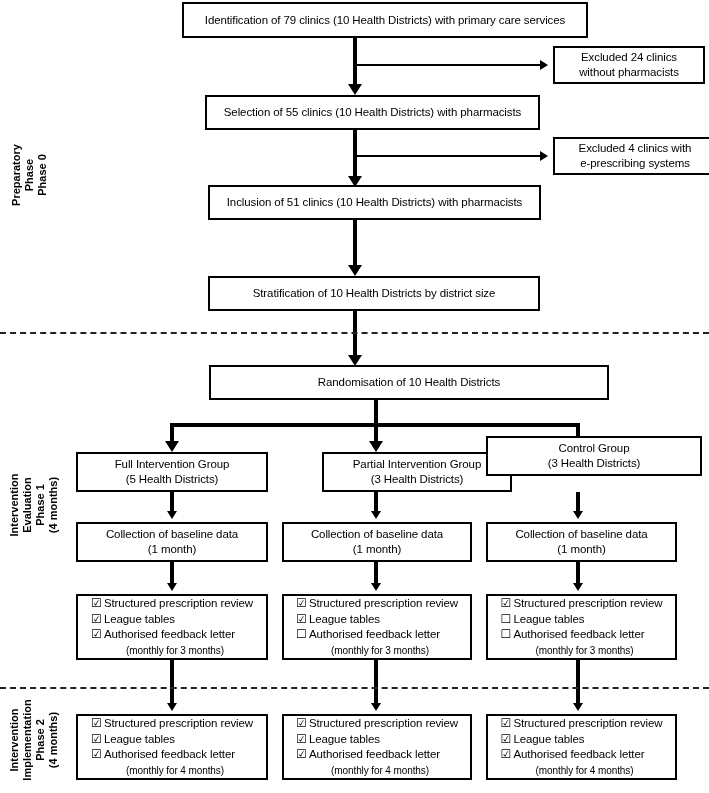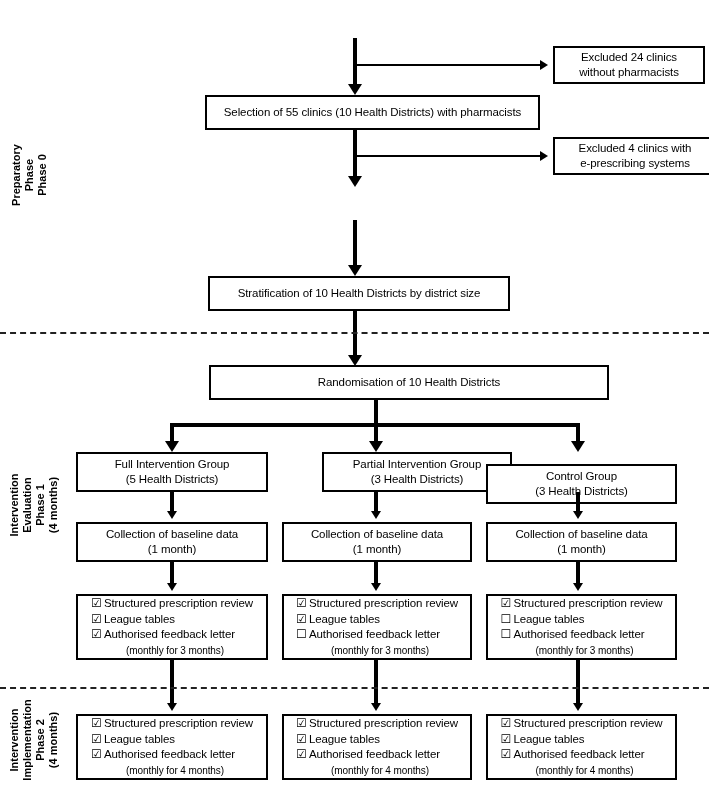--- a/index.html
+++ b/index.html
@@ -147,20 +147,23 @@
     <span class="pl">(4 months)</span>
   </div>
 
   <div class="phase-label" style="left:8px; top:790px; width:100px;">
     <span class="pl">Intervention</span>
     <span class="pl">Implementation</span>
     <span class="pl">Phase 2</span>
     <span class="pl">(4 months)</span>
   </div>
 
+  <div class="box" style="left:182px; top:2px; width:406px; height:36px;">
+    <span class="ln">Identification of 79 clinics (10 Health Districts) with primary care services</span>
+  </div>
 
   <div class="vline" style="left:353px; top:38px; height:49px;"></div>
   <div class="arrow-down" style="left:348px; top:84px;"></div>
 
   <div class="hline thin" style="left:355px; top:64px; width:187px;"></div>
   <div class="arrow-right" style="left:540px; top:60px;"></div>
 
   <div class="box" style="left:553px; top:46px; width:152px; height:38px;">
     <span class="ln">Excluded 24 clinics</span>
     <span class="ln">without pharmacists</span>
@@ -174,25 +177,28 @@
   <div class="arrow-down" style="left:348px; top:176px;"></div>
 
   <div class="hline thin" style="left:355px; top:155px; width:187px;"></div>
   <div class="arrow-right" style="left:540px; top:151px;"></div>
 
   <div class="box" style="left:553px; top:137px; width:164px; height:38px;">
     <span class="ln">Excluded 4 clinics with</span>
     <span class="ln">e-prescribing systems</span>
   </div>
 
+  <div class="box" style="left:208px; top:185px; width:333px; height:35px;">
+    <span class="ln">Inclusion of 51 clinics (10 Health Districts) with pharmacists</span>
+  </div>
 
   <div class="vline" style="left:353px; top:220px; height:47px;"></div>
   <div class="arrow-down" style="left:348px; top:265px;"></div>
 
-  <div class="box" style="left:208px; top:276px; width:302px; height:35px;">
+  <div class="box" style="left:208px; top:276px; width:332px; height:35px;">
     <span class="ln">Stratification of 10 Health Districts by district size</span>
   </div>
 
   <div class="vline" style="left:353px; top:311px; height:47px;"></div>
   <div class="arrow-down" style="left:348px; top:355px;"></div>
 
   <div class="dashed" style="top:332px;"></div>
 
   <div class="box" style="left:209px; top:365px; width:400px; height:35px;">
     <span class="ln">Randomisation of 10 Health Districts</span>
@@ -212,21 +218,21 @@
   <div class="arrow-down" style="left:571px; top:441px;"></div>
 
   <div class="box" style="left:76px; top:452px; width:192px; height:40px;">
     <span class="ln">Full Intervention Group</span>
     <span class="ln">(5 Health Districts)</span>
   </div>
   <div class="box" style="left:282px; top:452px; width:190px; height:40px;margin-left:40px;">
     <span class="ln">Partial Intervention Group</span>
     <span class="ln">(3 Health Districts)</span>
   </div>
-  <div class="box" style="left:486px; top:464px; width:191px; height:40px;align-items:center;">
+  <div class="box" style="left:486px; top:436px; width:216px; height:40px;align-items:center;">
     <span class="ln">Control Group</span>
     <span class="ln">(3 Health Districts)</span>
   </div>
 
   <div class="vline" style="left:170px; top:492px; height:22px;"></div>
   <div class="arrow-down sm" style="left:167px; top:511px;"></div>
   <div class="vline" style="left:374px; top:492px; height:22px;"></div>
   <div class="arrow-down sm" style="left:371px; top:511px;"></div>
   <div class="vline" style="left:576px; top:492px; height:22px;"></div>
   <div class="arrow-down sm" style="left:573px; top:511px;"></div>

